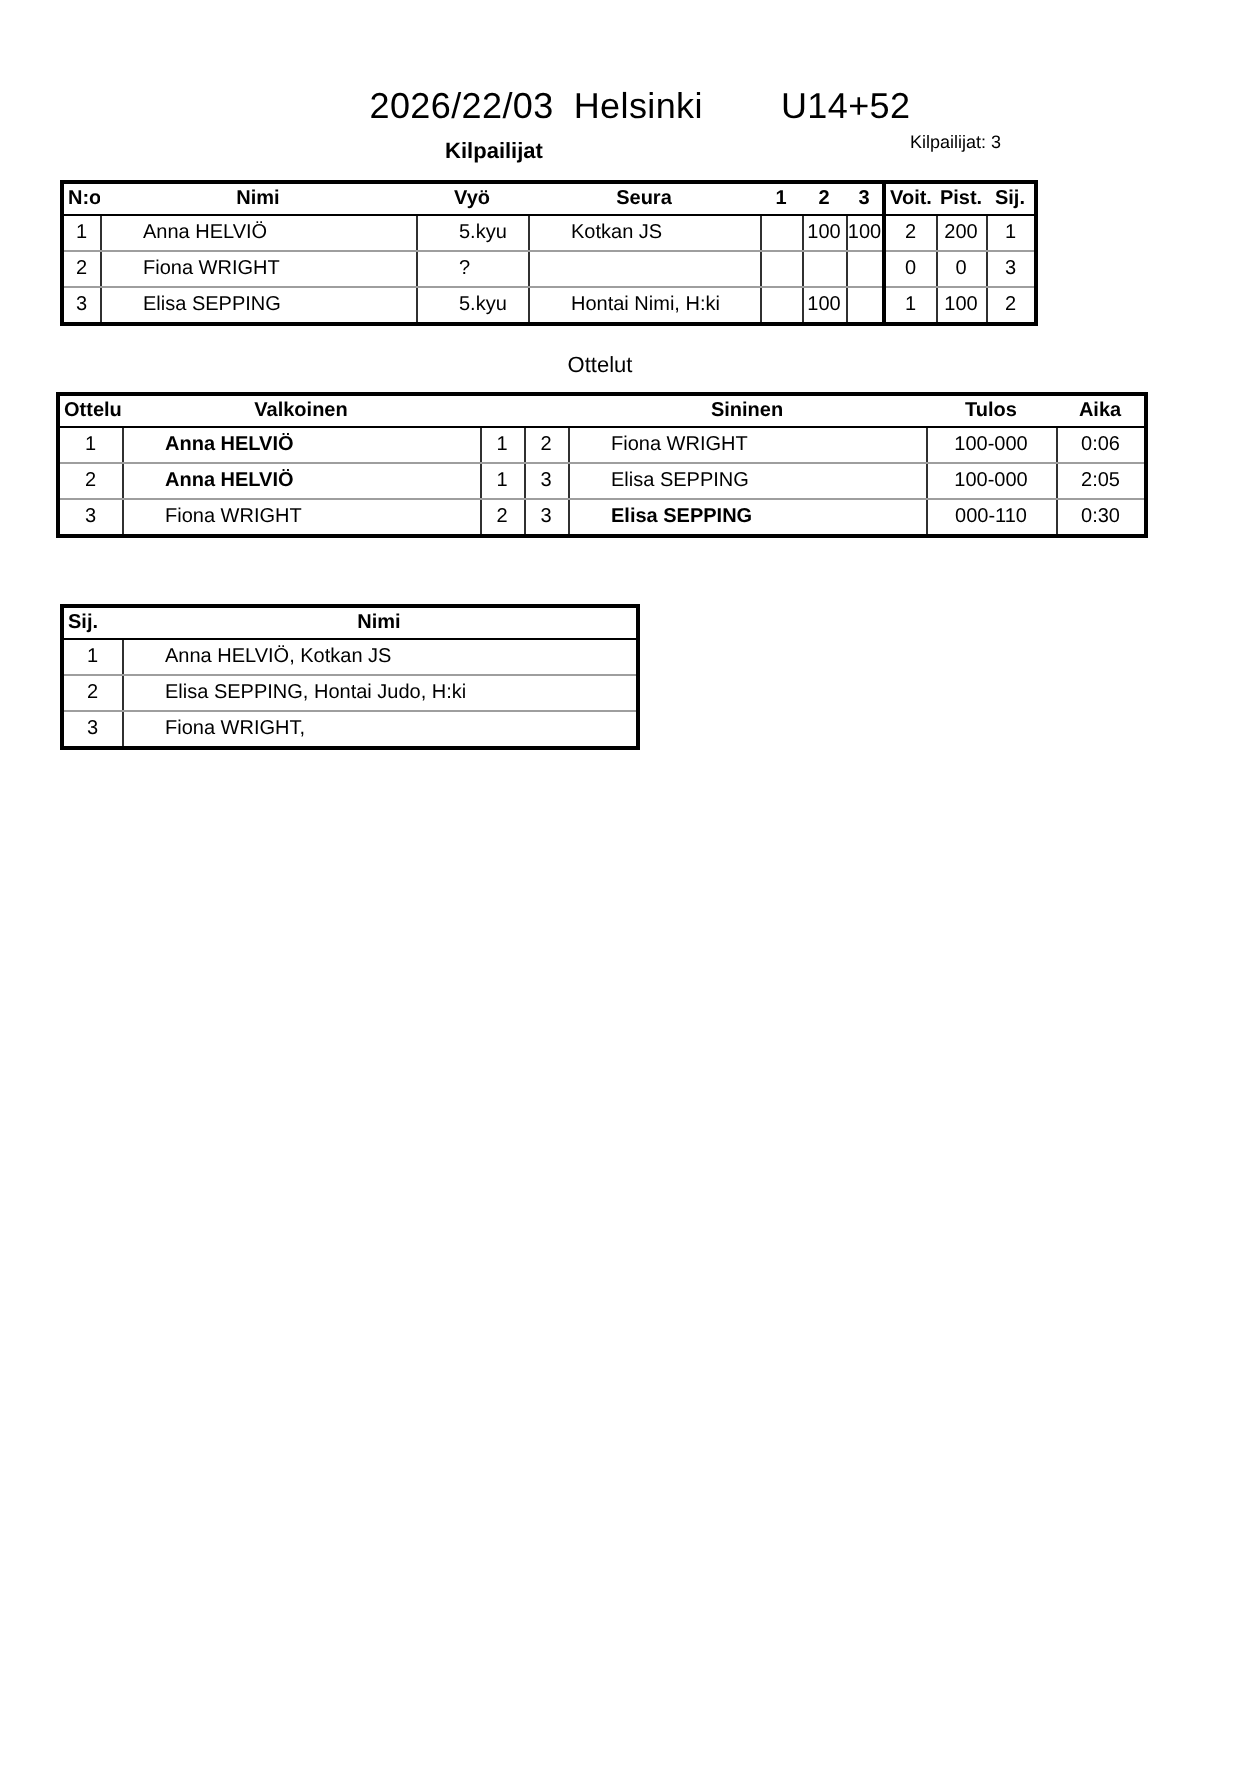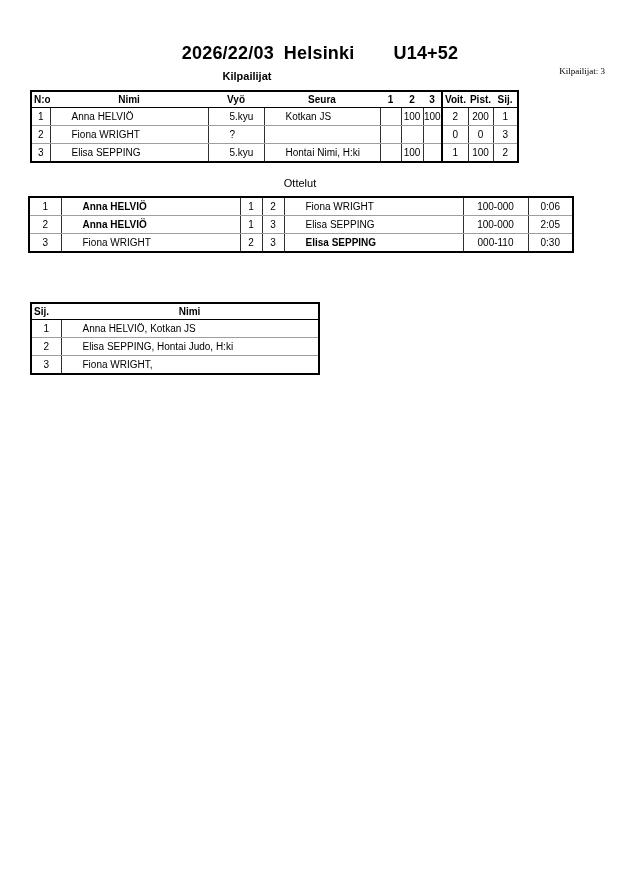--- a/index.html
+++ b/index.html
@@ -2,32 +2,32 @@
 <html><head>
 <meta charset="utf-8">
 <style>
   html,body { margin:0; padding:0; background:#ffffff; }
   body { width:630px; height:891px; font-family:"Liberation Sans", sans-serif; color:#000; }
   .page { position:relative; width:630px; height:891px; background:#fff; overflow:hidden; }
 
   .main-title {
     position:absolute; top:43px; left:10px; width:620px;
     display:flex; justify-content:center; align-items:baseline;
-    font-size:18px; font-weight:bold; letter-spacing:0.2px;
+    font-size:18px; font-weight:normal; letter-spacing:0.2px;
   }
   .main-title .gap1 { margin-left:10px; }
   .main-title .gap2 { margin-left:39px; }
 
   .sub-title {
     position:absolute; top:70px; left:157px; width:180px;
     text-align:center; font-size:11px; font-weight:bold;
   }
   .count-label {
     position:absolute; top:66px; left:455px; width:150px;
-    text-align:right; font-size:9px;font-family:Liberation Serif, serif;
+    font-size:9px;
   }
 
   .section-title {
     position:absolute; font-size:11px; font-weight:normal; text-align:center;
   }
   #ottelut-title  { top:177px; left:28px;  width:544px; }
   #tulokset-title { top:282px; left:30px;  width:288px; }
 
   table {
     position:absolute; border-collapse:collapse; table-layout:fixed;
@@ -138,20 +138,29 @@
     <colgroup>
       <col style="width:32px">
         <col style="width:179px">
         <col style="width:22px">
         <col style="width:22px">
       <col style="width:179px">
         <col style="width:65px">
         <col style="width:45px">
     </colgroup>
     <tbody>
+        <tr>
+      <th class="hl">Ottelu</th>
+      <th>Valkoinen</th>
+      <th></th>
+      <th></th>
+      <th>Sininen</th>
+      <th>Tulos</th>
+      <th>Aika</th>
+    </tr>
     <tr>
       <td>1</td>
       <td class="al bold">Anna HELVIÖ</td>
       <td>1</td>
       <td>2</td>
       <td class="al">Fiona WRIGHT</td>
       <td>100-000</td>
       <td>0:06</td>
     </tr>
     <tr>

